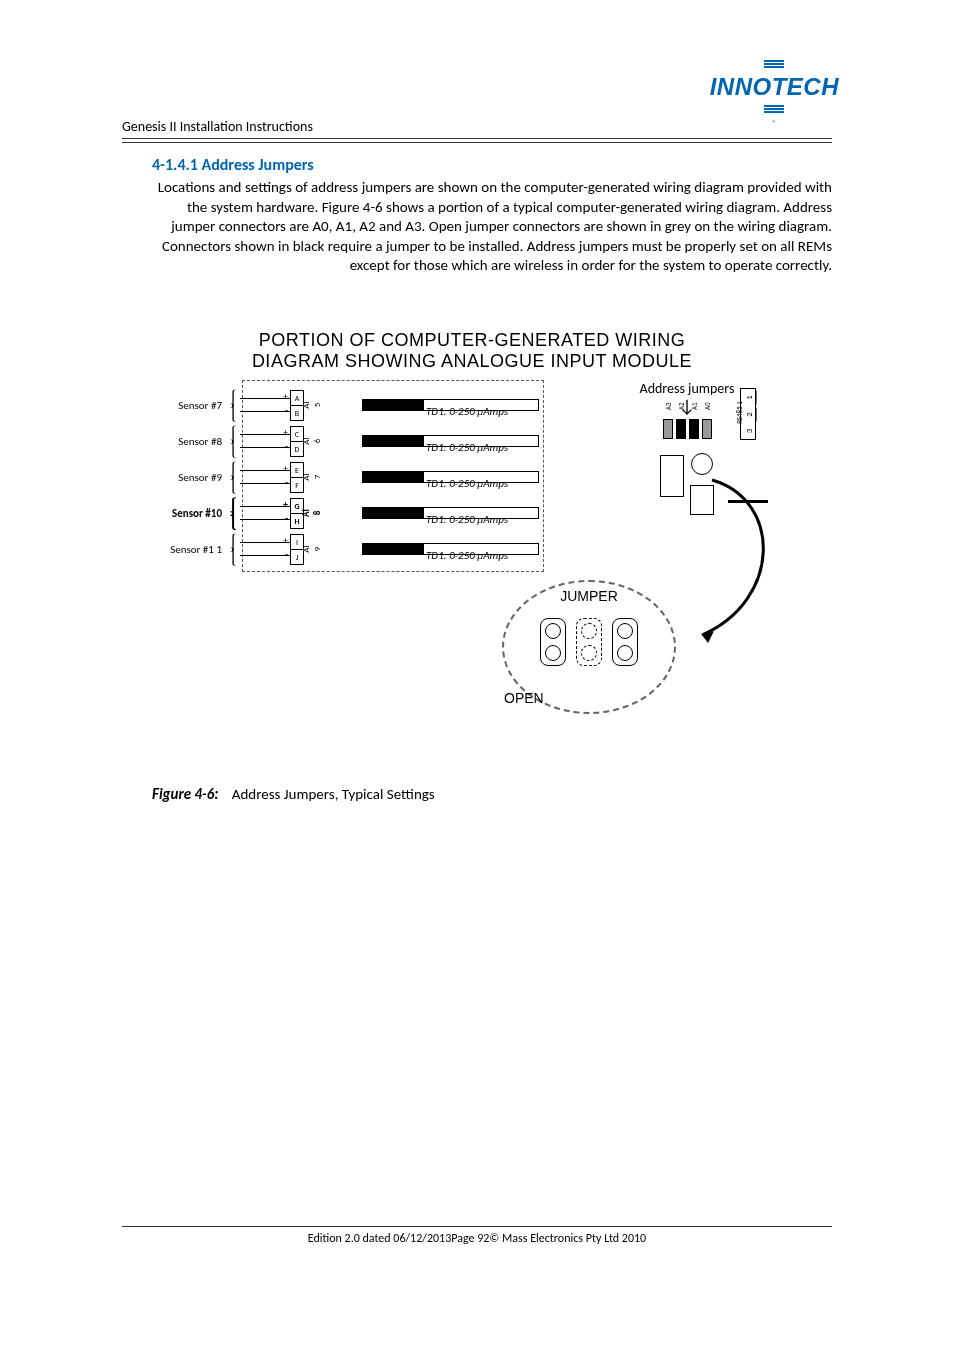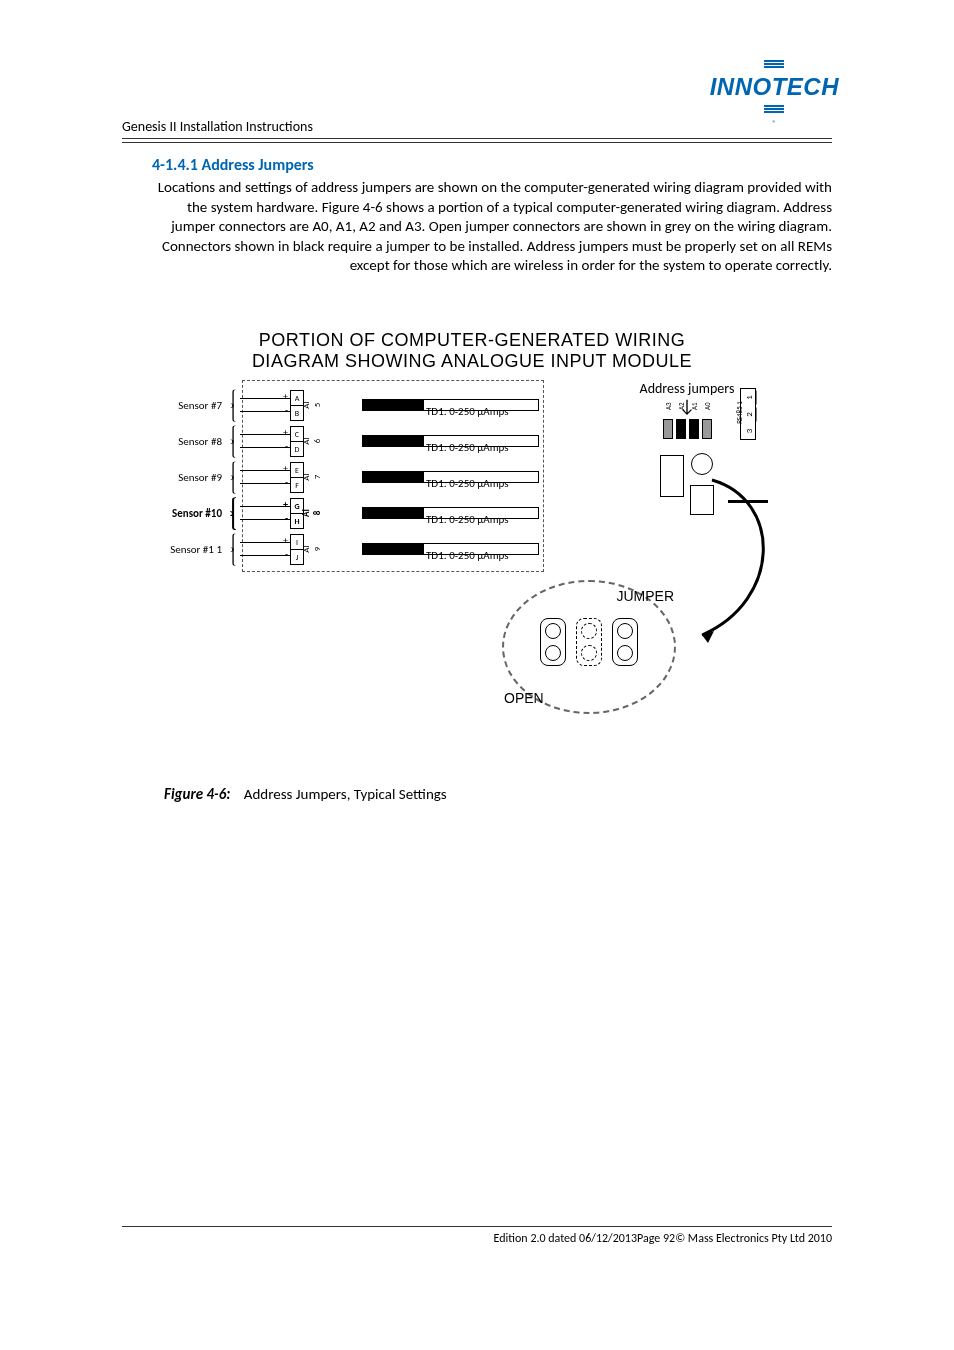--- a/index.html
+++ b/index.html
@@ -25,53 +25,53 @@
   .wire-pair{display:flex;flex-direction:column;width:50px;}
   .wire{height:1px;background:#000;margin:6px 0;position:relative;}
   .sgn{position:absolute;right:2px;top:-8px;font-size:10px;}
   .term-block{display:flex;flex-direction:column;border:1px solid #000;font-size:8px;width:12px;}
   .term-block div{height:14px;border-bottom:1px solid #000;display:flex;align-items:center;justify-content:center;}
   .term-block div:last-child{border-bottom:none;}
   .ai-label{font-size:9px;transform:rotate(-90deg);width:14px;text-align:center;}
   .td-row{position:absolute;height:14px;display:flex;align-items:center;}
   .bar-filled{height:10px;width:60px;background:#000;border:1px solid #000;}
   .bar-open{height:10px;width:114px;border:1px solid #000;border-left:none;}
-  .td-label{font-size:11px;margin-left:2px;}
+  .td-label{font-size:11px;margin-left:2px;font-style:italic;}
   .right-block{position:absolute;left:460px;top:0;width:150px;}
   .addr-label{font-size:14px;text-align:center;}
   .arrow-down{font-size:18px;text-align:center;margin-top:-2px;}
   .jumper-grid{display:flex;justify-content:center;gap:3px;margin-top:2px;}
   .jp-slot{width:8px;height:18px;border:1px solid #000;position:relative;}
   .jp-slot.black{background:#000;}
   .jp-slot.grey{background:#999;}
   .jp-name{position:absolute;top:-10px;left:0;font-size:7px;transform:rotate(-90deg);transform-origin:left top;}
   .circle-sm{width:20px;height:20px;border:1px solid #000;border-radius:50%;margin:4px auto;}
   .sq{width:22px;height:40px;border:1px solid #000;margin-top:6px;}
   .right-terms{position:absolute;left:588px;top:8px;}
   .rt-block{border:1px solid #000;width:14px;}
   .rt-block div{height:16px;border-bottom:1px solid #000;font-size:9px;display:flex;align-items:center;justify-content:center;transform:rotate(-90deg);}
   .rt-block div:last-child{border-bottom:none;}
   .rt-side{font-size:7px;transform:rotate(-90deg);position:absolute;left:-12px;top:20px;white-space:nowrap;}
 
   .detail-oval{position:absolute;left:350px;top:250px;width:170px;height:130px;border:2px dashed #666;border-radius:50%;}
   .detail-inner{position:relative;width:100%;height:100%;}
-  .jumper-label{position:absolute;top:6px;width:100%;text-align:right;font-family:Arial,sans-serif;font-size:14px;}
+  .jumper-label{position:absolute;top:6px;width:100%;text-align:center;font-family:Arial,sans-serif;font-size:14px;}
   .open-label{position:absolute;bottom:6px;width:100%;text-align:left;font-family:Arial,sans-serif;font-size:14px;}
   .pin-group{position:absolute;top:36px;width:100%;display:flex;justify-content:center;gap:10px;}
   .pin-col{display:flex;flex-direction:column;align-items:center;gap:6px;border:1.5px solid #000;border-radius:8px;padding:4px 4px;}
   .pin-col.dashed{border-style:dashed;}
   .pin{width:14px;height:14px;border:1.5px solid #000;border-radius:50%;}
   .pin.dashed{border-style:dashed;}
   .big-arrow{position:absolute;left:530px;top:90px;width:120px;height:180px;}
   .big-arrow svg{width:100%;height:100%;}
 
   .figure-caption{position:absolute;left:152px;top:785px;font-size:15px;}
-  .figure-caption .fignum{font-weight:700;font-style:italic;margin-right:10px;margin-left:12px;}
-
-  .footer{position:absolute;left:122px;bottom:105px;width:710px;border-top:1px solid #333;padding-top:4px;display:flex;justify-content:flex-end;font-size:12px;margin-top:6px;}
+  .figure-caption .fignum{font-weight:700;font-style:italic;margin-right:10px;}
+
+  .footer{position:absolute;left:122px;bottom:105px;width:710px;border-top:1px solid #333;padding-top:4px;display:flex;justify-content:center;font-size:12px;margin-top:6px;}
 </style>
 </head>
 <body>
 
 <div class="page">
 
   <div class="logo">
     <div class="logo-inner">
       <span class="logo-line">
           <span></span>

